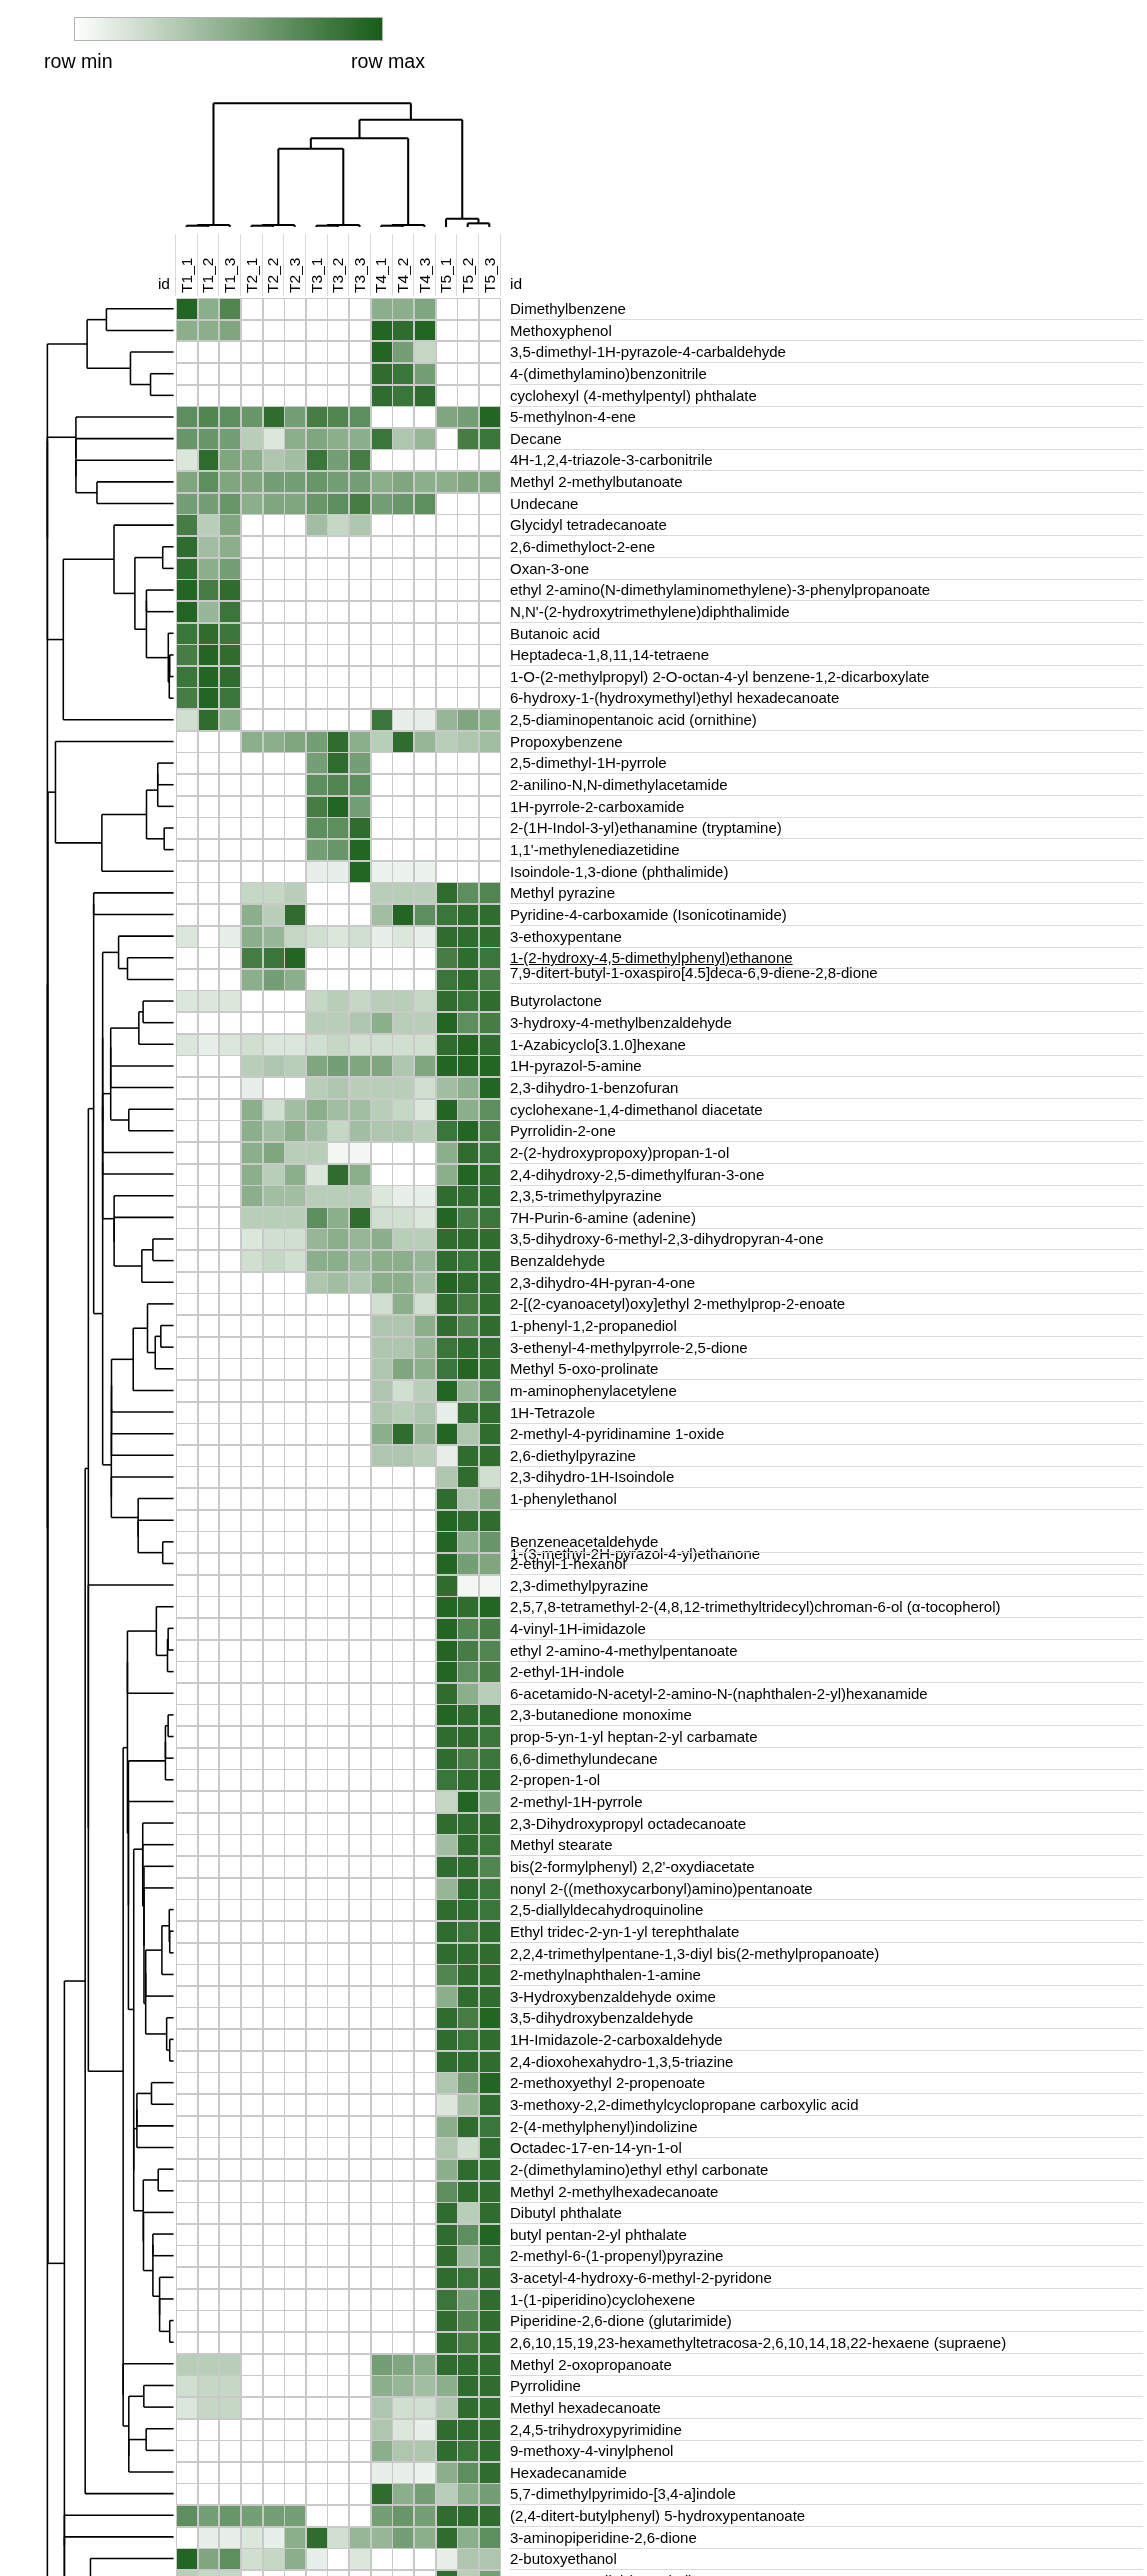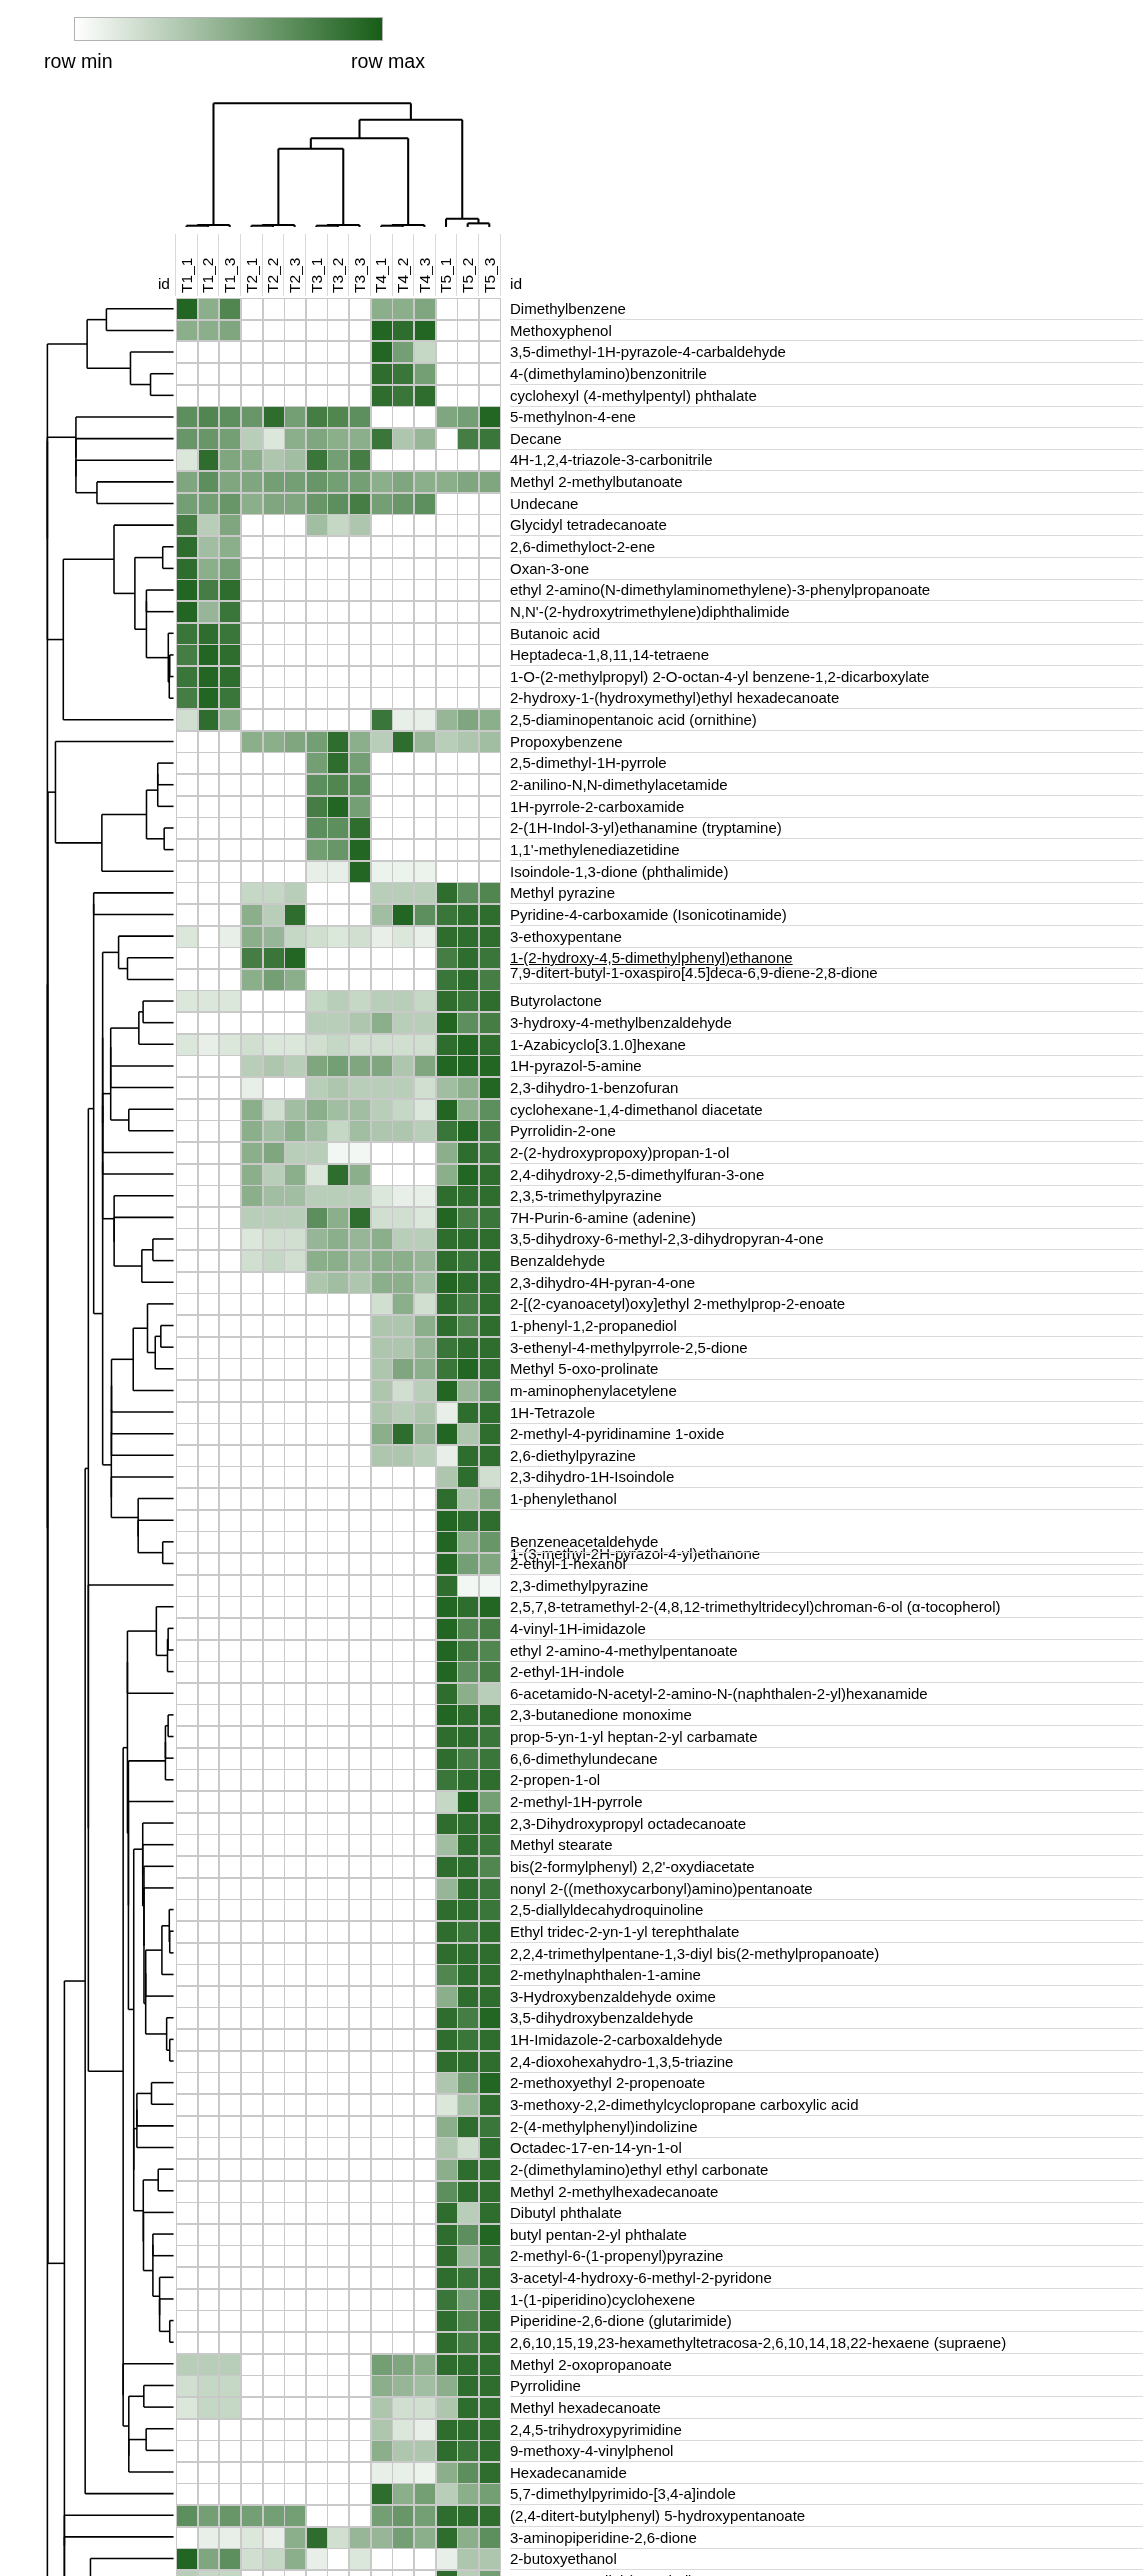--- a/index.html
+++ b/index.html
@@ -2063,21 +2063,21 @@
     <div class="rowlabel" style="top: 173px;">Methyl 2-methylbutanoate</div>
     <div class="rowlabel" style="top: 195px;">Undecane</div>
     <div class="rowlabel" style="top: 216px;">Glycidyl tetradecanoate</div>
     <div class="rowlabel" style="top: 238px;">2,6-dimethyloct-2-ene</div>
     <div class="rowlabel" style="top: 260px;">Oxan-3-one</div>
     <div class="rowlabel" style="top: 281px;">ethyl 2-amino(N-dimethylaminomethylene)-3-phenylpropanoate</div>
     <div class="rowlabel" style="top: 303px;">N,N'-(2-hydroxytrimethylene)diphthalimide</div>
     <div class="rowlabel" style="top: 325px;">Butanoic acid</div>
     <div class="rowlabel" style="top: 346px;">Heptadeca-1,8,11,14-tetraene</div>
     <div class="rowlabel" style="top: 368px;">1-O-(2-methylpropyl) 2-O-octan-4-yl benzene-1,2-dicarboxylate</div>
-    <div class="rowlabel" style="top: 389px;">2-hydroxy-1-(hydroxymethyl)ethyl hexadecanoate</div>
+    <div class="rowlabel" style="top: 389px;">6-hydroxy-1-(hydroxymethyl)ethyl hexadecanoate</div>
     <div class="rowlabel" style="top: 411px;">2,5-diaminopentanoic acid (ornithine)</div>
     <div class="rowlabel" style="top: 433px;">Propoxybenzene</div>
     <div class="rowlabel" style="top: 454px;">2,5-dimethyl-1H-pyrrole</div>
     <div class="rowlabel" style="top: 476px;">2-anilino-N,N-dimethylacetamide</div>
     <div class="rowlabel" style="top: 498px;">1H-pyrrole-2-carboxamide</div>
     <div class="rowlabel" style="top: 519px;">2-(1H-Indol-3-yl)ethanamine (tryptamine)</div>
     <div class="rowlabel" style="top: 541px;">1,1'-methylenediazetidine</div>
     <div class="rowlabel" style="top: 563px;">Isoindole-1,3-dione (phthalimide)</div>
     <div class="rowlabel" style="top: 584px;">Methyl pyrazine</div>
     <div class="rowlabel" style="top: 606px;">Pyridine-4-carboxamide (Isonicotinamide)</div>

